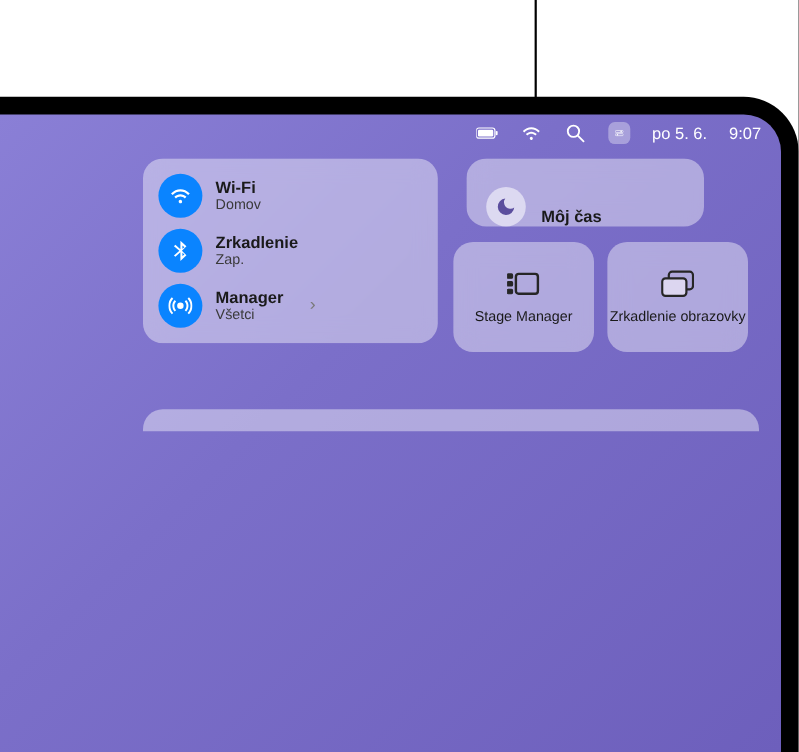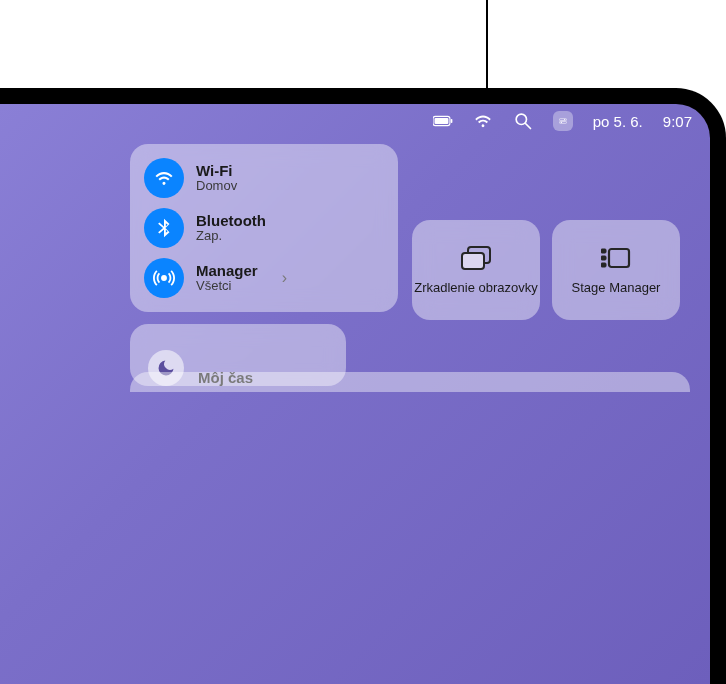--- a/index.html
+++ b/index.html
@@ -72,22 +72,21 @@
   }
   .mb-date, .mb-time { white-space: nowrap; font-size: 15px; }
   
   .cc-panel {
     position: absolute;
     top: 40px;
     left: 130px;
     width: 560px;
     display: flex;
     flex-wrap: wrap;
-    gap: 12px;
-    flex-direction: column;
+    gap: 26px;
   }
   .tile {
     background: rgba(255,255,255,0.42);
     border-radius: 18px;
     backdrop-filter: blur(10px);
   }
   
   .conn-tile {
     width: 268px;
     padding: 14px 16px 14px 14px;
@@ -221,21 +220,21 @@
           </div>
         </div>
 
         <div class="conn-row">
           <span class="conn-icon">
             <svg viewBox="0 0 24 24">
                 <path d="M12 2l6 5.5L13.5 12 18 16.5 12 22V13.5L7 18l-1.4-1.4L11 12 5.6 7.4 7 6l5 4.5V2zm2 4.8V10l2-1.6L14 6.8zm0 7.2v3.2l2-1.6L14 14z"></path>
               </svg>
           </span>
           <div class="conn-text">
-            <span class="conn-title">Bluetooth</span>
+            <span class="conn-title">Zrkadlenie</span>
             <span class="conn-sub">Zap.</span>
           </div>
         </div>
 
         <div class="conn-row">
           <span class="conn-icon">
             <svg viewBox="0 0 24 24">
                 <circle cx="12" cy="12" r="3.2"></circle>
                 <path d="M6.3 17.7C4.9 16.2 4 14.2 4 12s.9-4.2 2.3-5.7l1.4 1.4C6.6 8.8 6 10.3 6 12s.6 3.2 1.7 4.3l-1.4 1.4zm11.4 0l-1.4-1.4C17.4 15.2 18 13.7 18 12s-.6-3.2-1.7-4.3l1.4-1.4C19.1 7.8 20 9.8 20 12s-.9 4.2-2.3 5.7zM3.5 20.5C1.3 18.3 0 15.3 0 12S1.3 5.7 3.5 3.5l1.4 1.4C3.1 6.7 2 9.2 2 12s1.1 5.3 2.9 7.1l-1.4 1.4zm17 0l-1.4-1.4C20.9 17.3 22 14.8 22 12s-1.1-5.3-2.9-7.1l1.4-1.4C22.7 5.7 24 8.7 24 12s-1.3 6.3-3.5 8.5z"></path>
               </svg>
@@ -255,32 +254,32 @@
             </svg>
         </span>
         <span class="focus-title">Môj čas</span>
       </div>
 
     </div>
 
     <div class="small-tiles">
       <div class="tile small-tile">
         <svg viewBox="0 0 30 24">
-          <rect x="7" y="0" width="22" height="16" rx="3" fill="none" stroke="#262626" stroke-width="2"></rect>
-          <rect x="1" y="6" width="22" height="16" rx="3" fill="#dcd6f0" stroke="#262626" stroke-width="2"></rect>
-        </svg>
-        <span class="small-label">Zrkadlenie obrazovky</span>
-      </div>
-      <div class="tile small-tile">
-        <svg viewBox="0 0 30 24">
           <rect x="0" y="2" width="5" height="4" rx="1" fill="#262626"></rect>
           <rect x="0" y="9" width="5" height="4" rx="1" fill="#262626"></rect>
           <rect x="0" y="16" width="5" height="4" rx="1" fill="#262626"></rect>
           <rect x="8" y="2" width="20" height="18" rx="2.5" fill="none" stroke="#262626" stroke-width="2.2"></rect>
         </svg>
         <span class="small-label">Stage Manager</span>
       </div>
+      <div class="tile small-tile">
+        <svg viewBox="0 0 30 24">
+          <rect x="7" y="0" width="22" height="16" rx="3" fill="none" stroke="#262626" stroke-width="2"></rect>
+          <rect x="1" y="6" width="22" height="16" rx="3" fill="#dcd6f0" stroke="#262626" stroke-width="2"></rect>
+        </svg>
+        <span class="small-label">Zrkadlenie obrazovky</span>
+      </div>
     </div>
 
     <div class="bottom-strip"></div>
 
   </div>
 </div>
 
 </body></html>

